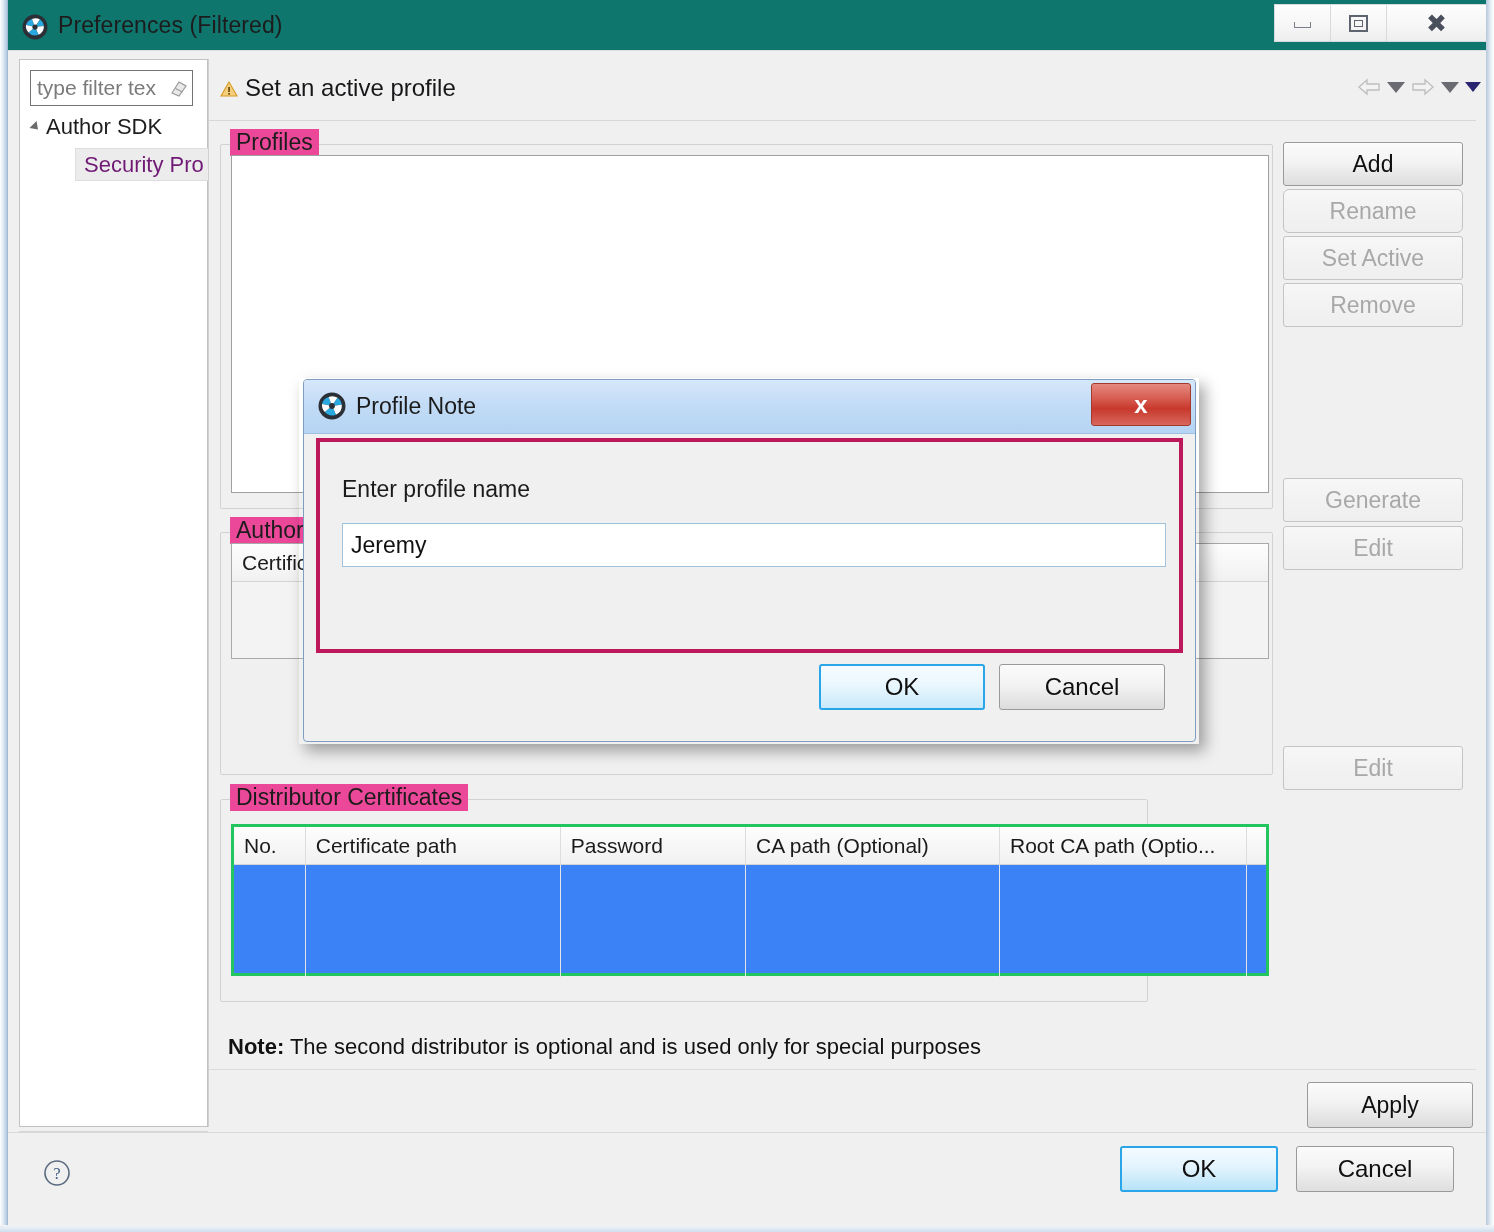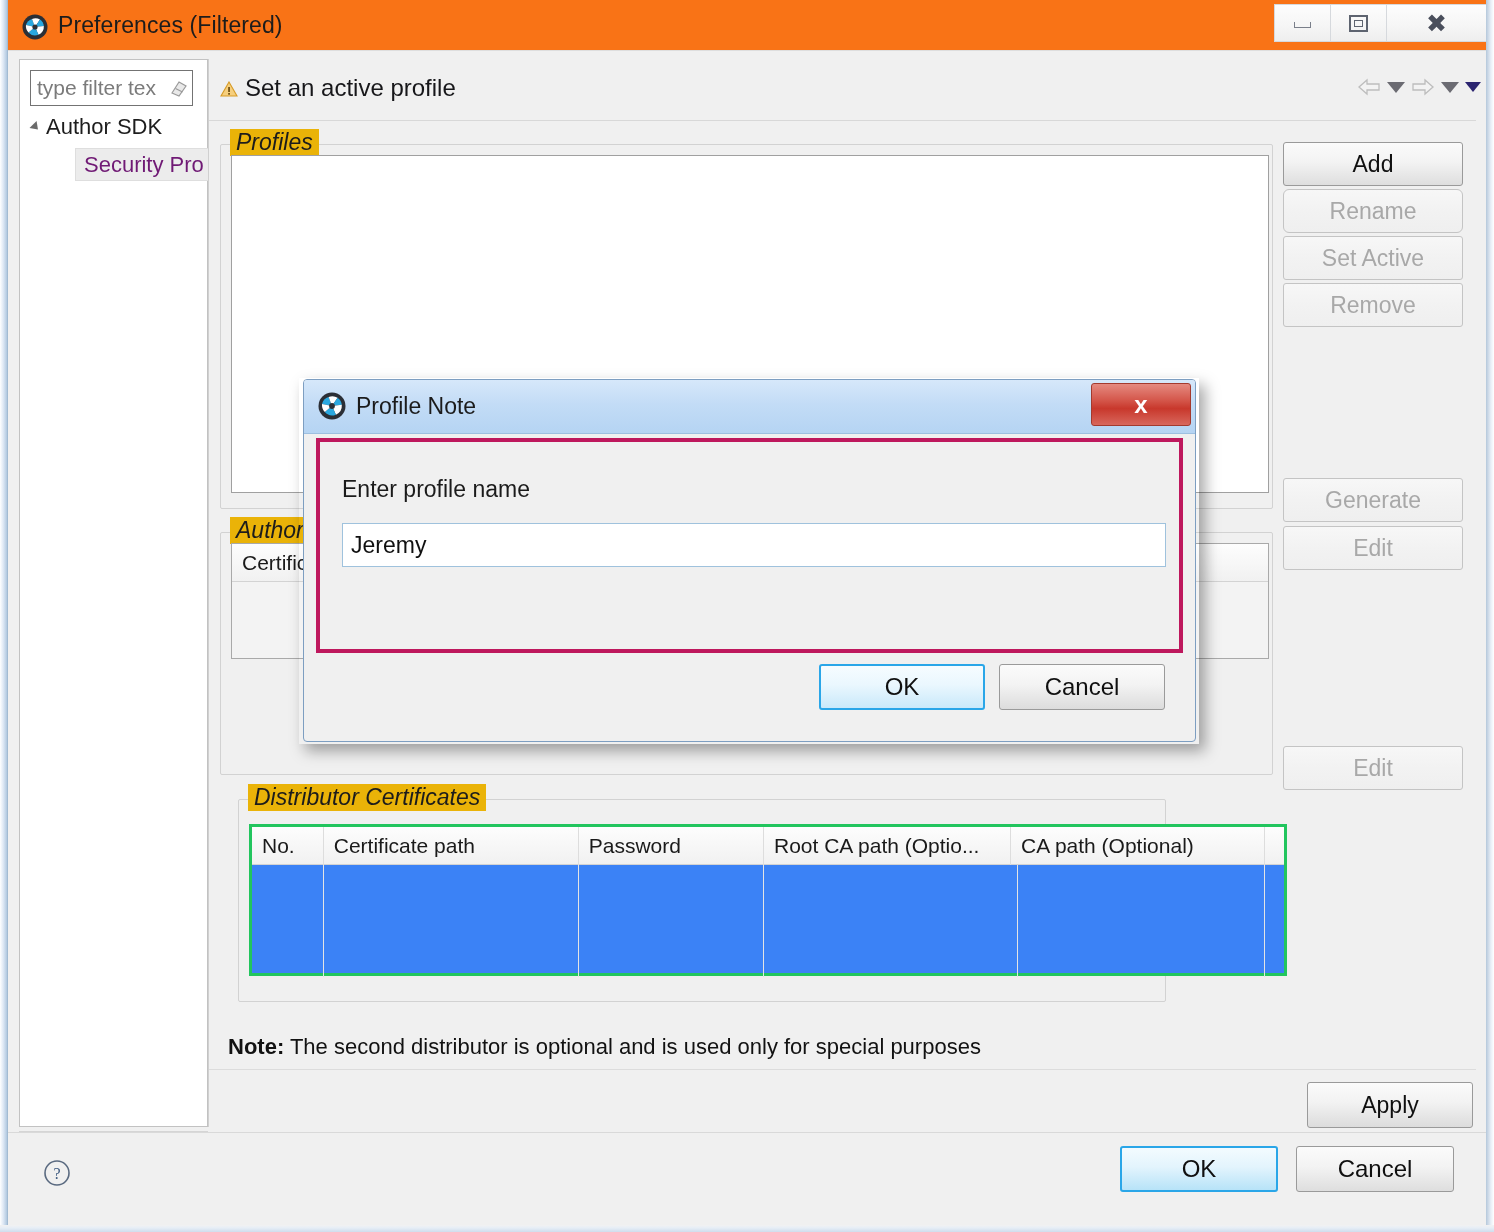--- a/index.html
+++ b/index.html
@@ -27,21 +27,21 @@
     background: linear-gradient(to left, #ffffff 0%, #e8eef6 40%, #b9cbdd 95%);
   }
   .win-glow-bottom {
     position: absolute; left: 0; bottom: 0; width: 1494px; height: 7px;
     background: linear-gradient(to top, #cfdded 0%, #e7eef6 60%, #f2f2f2 100%);
   }
 
   
   #titlebar {
     position: absolute; left: 8px; top: 0; width: 1478px; height: 50px;
-    background: #f97316;
+    background: #0f766e;
   }
   #title-icon {
     position: absolute; left: 14px; top: 14px;
     width: 26px; height: 26px;
   }
   #title-text {
     position: absolute; left: 50px; top: 12px;
     font-size: 23px; color: #1c1c1c; white-space: nowrap;
     letter-spacing: .1px;
   }
@@ -136,22 +136,22 @@
   .nav-group { position:absolute; top: 18px; display:flex; align-items:center; gap: 6px;}
   #nav-back { left: 1148px; }
   .arrow-left { width: 24px; height: 20px; }
   .arrow-right { width: 24px; height: 20px; }
   .tri-down { width:0;height:0;border-left:9px solid transparent;border-right:9px solid transparent;border-top:11px solid #6b6b72; }
   .tri-down-dark { width:0;height:0;border-left:8px solid transparent;border-right:8px solid transparent;border-top:10px solid #2b2470; }
 
   
   .group { position: absolute; }
   .group > .glabel {
-    position: absolute; left: 10px; top: -2px; background: #eab308;
-    padding: 0 6px; font-size: 23px; color: #1c1c1c; white-space: nowrap; font-style: italic;
+    position: absolute; left: 10px; top: -2px; background: #ec4899;
+    padding: 0 6px; font-size: 23px; color: #1c1c1c; white-space: nowrap;
   }
   .gframe {
     position: absolute; left: 0; top: 13px; right: 0; bottom: 0;
     border: 1px solid #d2d2d2; border-radius: 2px;
   }
 
   #grp-profiles { left: 11px; top: 72px; width: 1053px; height: 378px; }
   #profiles-list {
     position: absolute; left: 11px; top: 24px; width: 1038px; height: 338px;
     background: #ffffff; border: 1px solid #a0a0a0;
@@ -168,21 +168,21 @@
     display:flex; align-items:center;
   }
   .th-cell {
     height: 38px; display:flex; align-items:center; padding-left: 10px;
     font-size: 21px; color: #1a1a1a; border-right: 1px solid #dddddd;
     white-space: nowrap; overflow: hidden;
   }
   .tbody-cells { display:flex; height: 76px; }
   .tb-cell { height:76px; border-right: 1px solid #e4e4e4; }
 
-  #grp-dist { left: 11px; top: 727px; width: 928px; height: 216px; margin-left: 18px; }
+  #grp-dist { left: 11px; top: 727px; width: 928px; height: 216px; }
   #dist-table {
     position: absolute; left: 11px; top: 38px; width: 1038px; height: 152px;
     background: #3b82f6; border: 3px solid #22c55e;
   }
 
   
   .sbtn {
     position: absolute; width: 180px; height: 44px;
     border: 1px solid #c4c4c4; border-radius: 3px;
     background: linear-gradient(to bottom, #f7f7f7 0%, #f2f2f2 50%, #efefef 100%);
@@ -422,22 +422,22 @@
       <div class="sbtn" id="b-edit1">Edit</div>
 
       <div class="group" id="grp-dist">
         <div class="gframe"></div>
         <div class="glabel">Distributor Certificates</div>
         <div id="dist-table">
           <div class="th">
             <div class="th-cell" style="width:72px">No.</div>
             <div class="th-cell" style="width:256px">Certificate path</div>
             <div class="th-cell" style="width:186px">Password</div>
+            <div class="th-cell" style="width:255px">CA path (Optional)</div>
             <div class="th-cell" style="width:248px">Root CA path (Optio...</div>
-            <div class="th-cell" style="width:255px">CA path (Optional)</div>
             <div class="th-cell" style="width:19px;border-right:none"></div>
           </div>
           <div class="tbody-cells" style="height:112px">
             <div class="tb-cell" style="width:72px;height:112px"></div>
             <div class="tb-cell" style="width:256px;height:112px"></div>
             <div class="tb-cell" style="width:186px;height:112px"></div>
             <div class="tb-cell" style="width:255px;height:112px"></div>
             <div class="tb-cell" style="width:248px;height:112px"></div>
             <div class="tb-cell" style="width:19px;height:112px;border-right:none"></div>
           </div>

